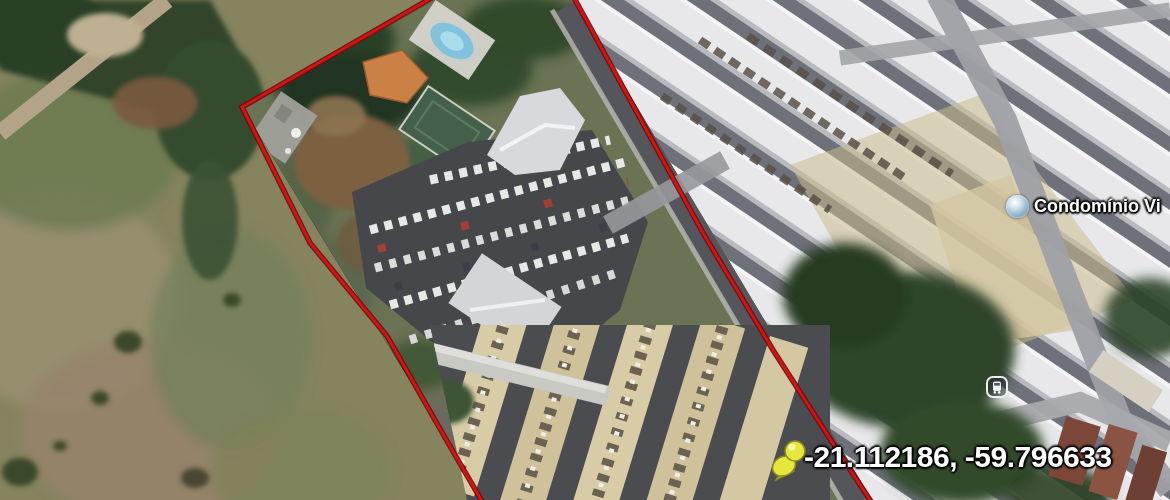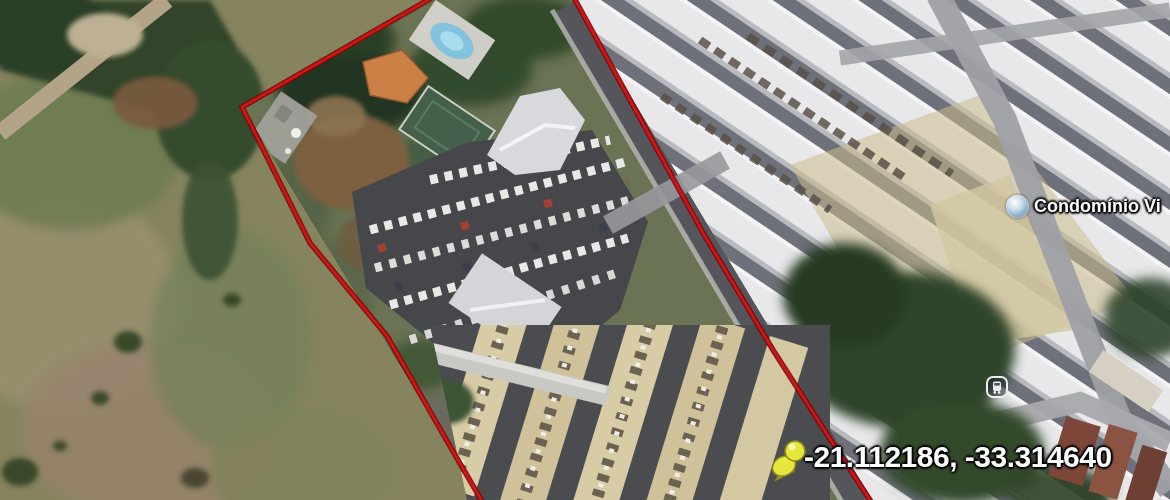--- a/index.html
+++ b/index.html
@@ -227,21 +227,21 @@
     <svg viewBox="0 0 48 56" width="48" height="56" xmlns="http://www.w3.org/2000/svg">
       <g stroke="var(--pushpin-edge,#8f8a1e)" stroke-width="1.5">
         <polygon points="12,47 22,30 30,38" fill="#caca2e"></polygon>
         <ellipse cx="20" cy="33" rx="12" ry="9.5" fill="var(--pushpin-yellow,#e6e73c)" transform="rotate(-28 20 33)"></ellipse>
         <circle cx="31" cy="18" r="10" fill="var(--pushpin-yellow,#e6e73c)"></circle>
       </g>
       <circle cx="28" cy="14" r="3.5" fill="#f7f7a8"></circle>
     </svg>
   </div>
 
-  <div class="coords map-label">-21.112186, -33.314640</div>
+  <div class="coords map-label">-21.112186, -59.796633</div>
 
   <div class="place">
     <span class="place-dot"></span>
     <span class="place-text map-label">Condomínio Vi</span>
   </div>
 
   <div class="bus">
     <svg viewBox="0 0 24 24" width="24" height="24" xmlns="http://www.w3.org/2000/svg">
       <rect x="2" y="2" width="20" height="20" rx="6" fill="rgba(35,40,52,0.5)" stroke="#eceef0" stroke-width="2"></rect>
       <rect x="8" y="6.5" width="8" height="9.5" rx="1.8" fill="#eef0f2"></rect>

